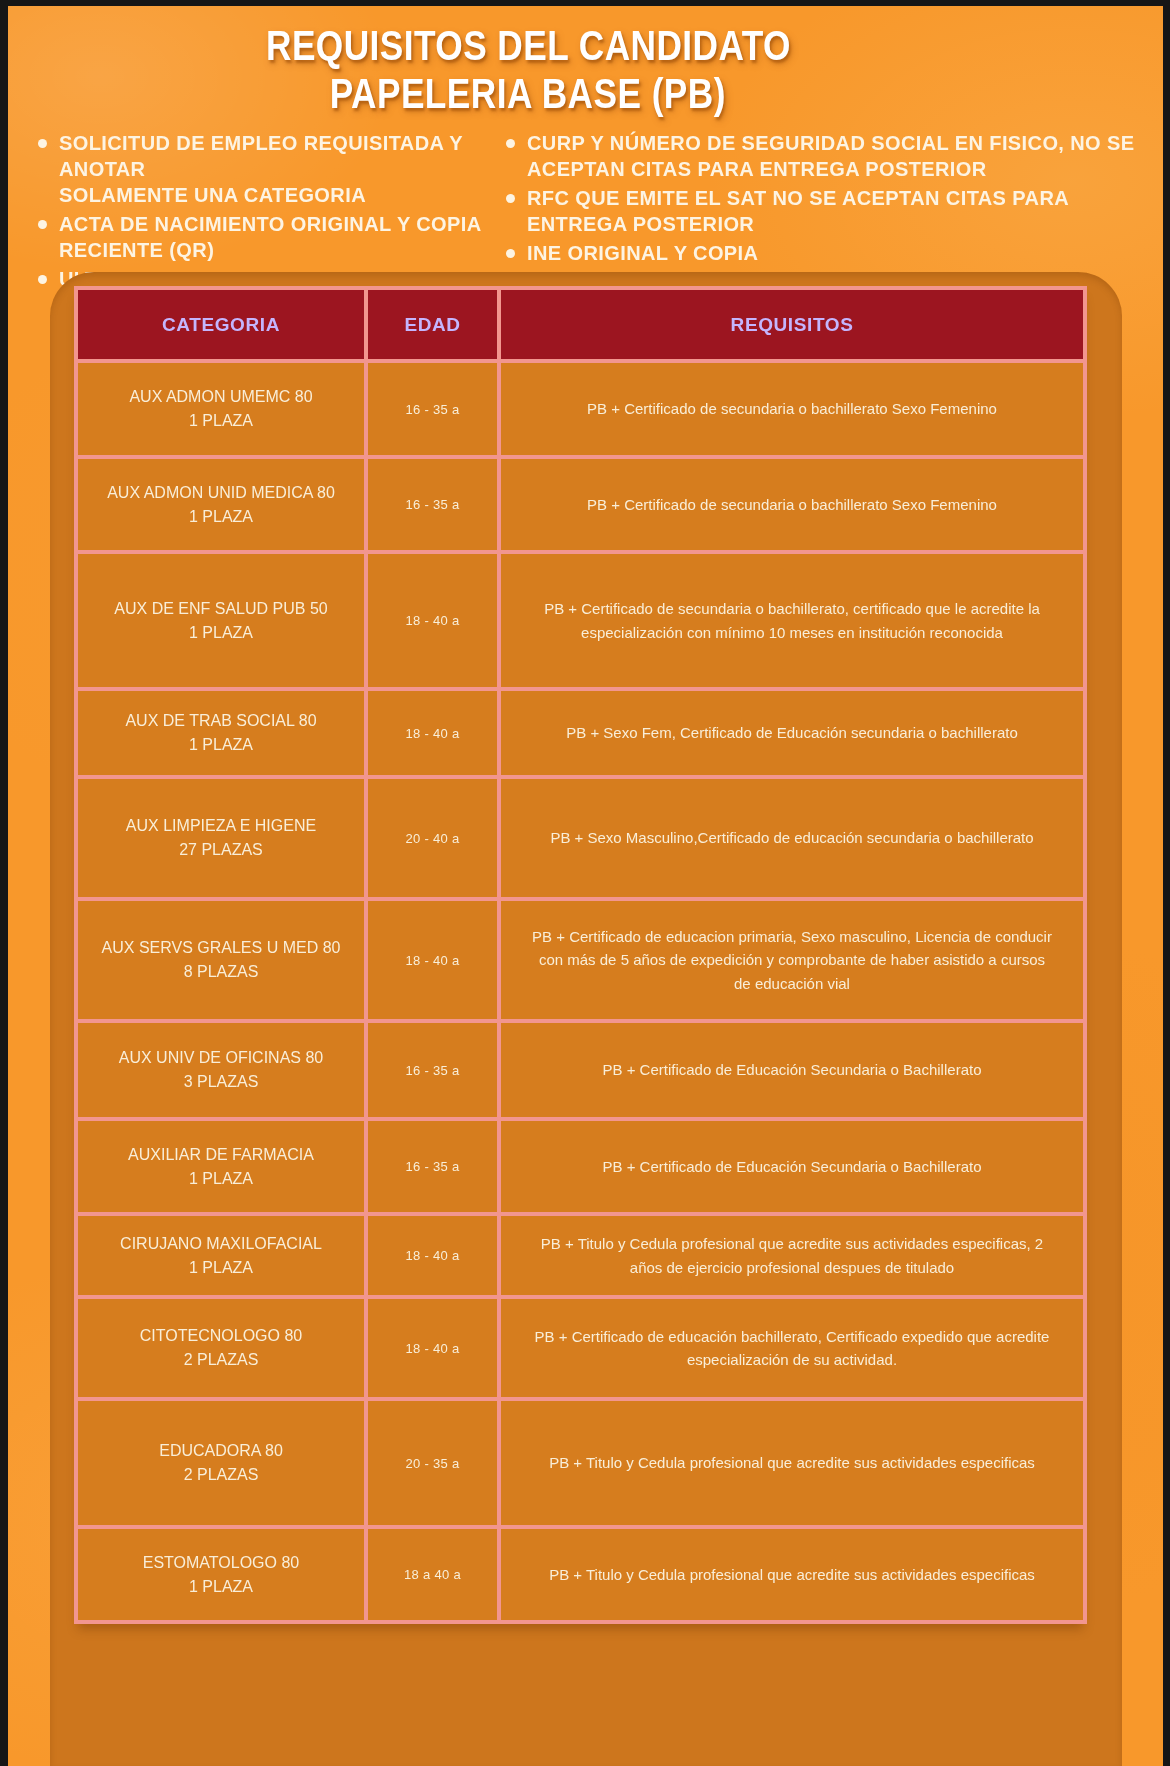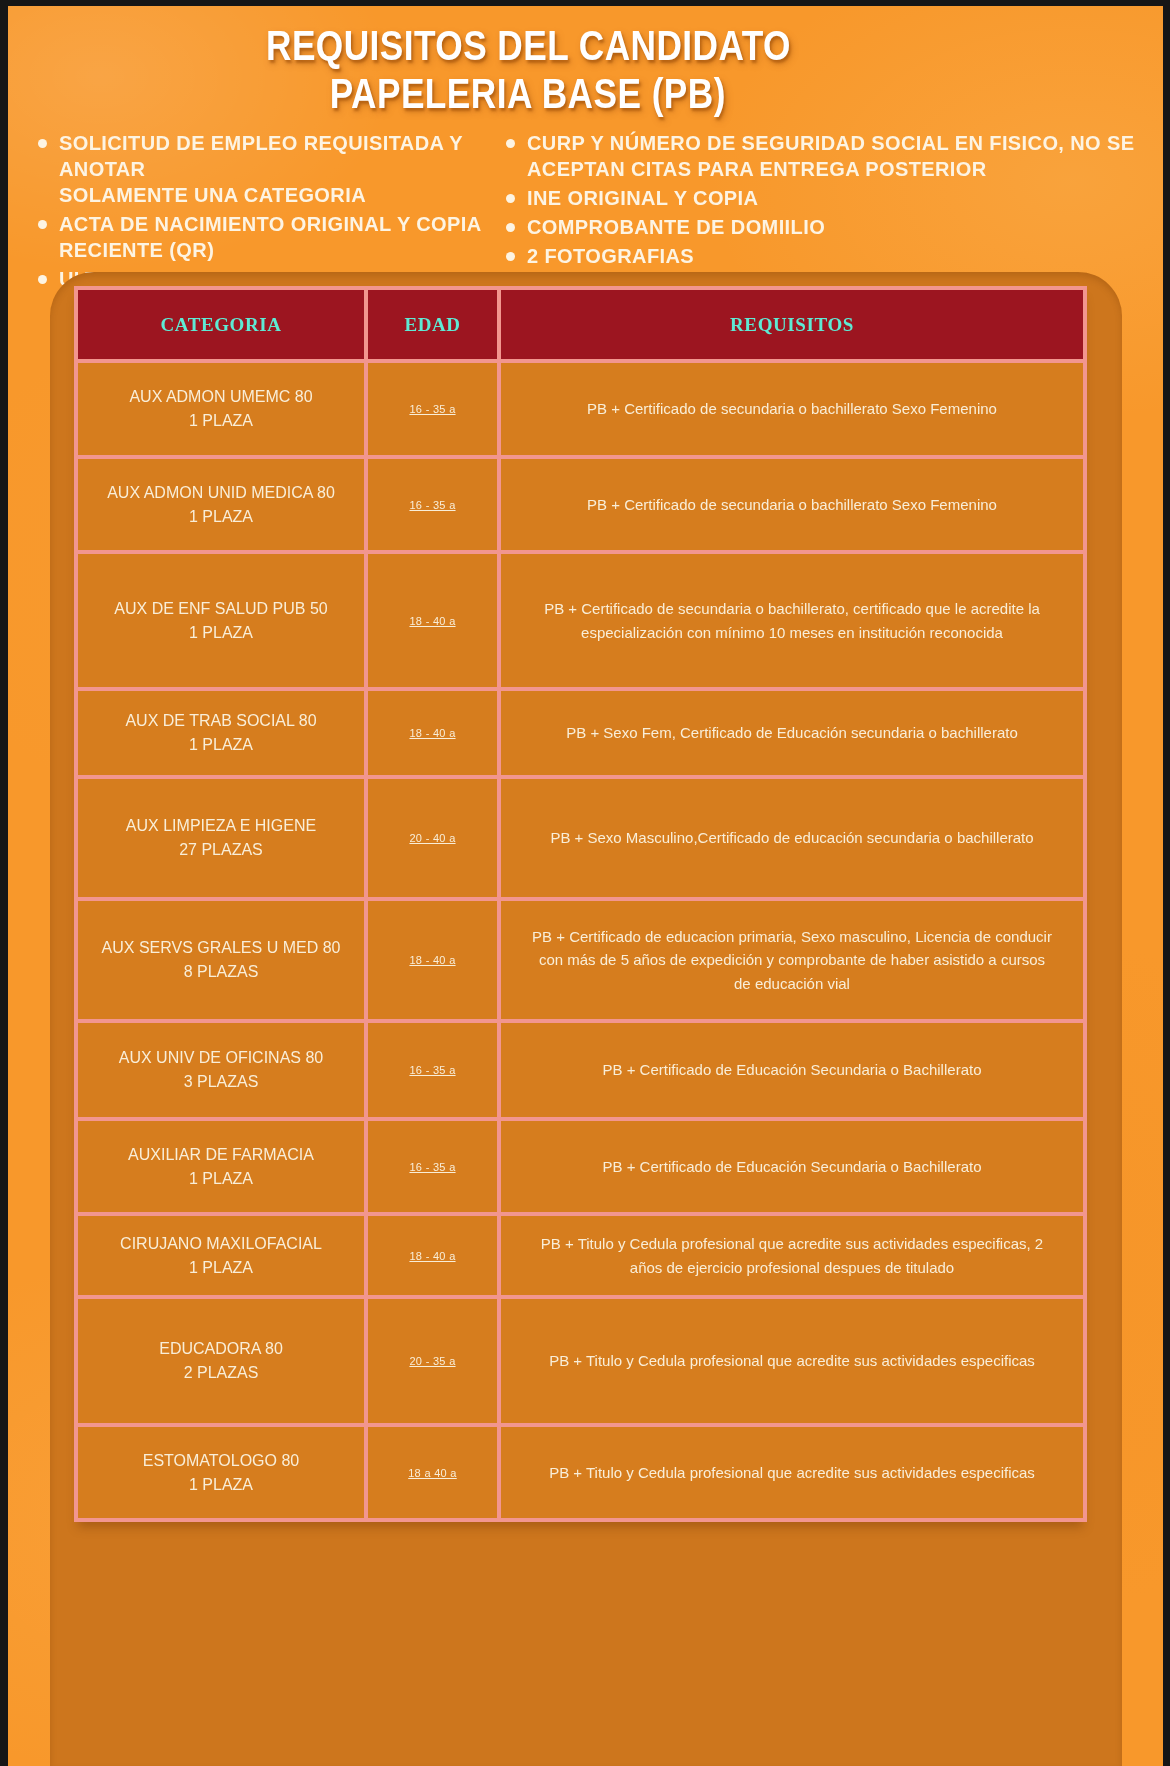--- a/index.html
+++ b/index.html
@@ -47,29 +47,29 @@
     border-radius:44px 44px 0 0;
     box-shadow:inset 0 4px 6px rgba(120,60,5,.25);
   }
   table.req{
     position:absolute;left:24px;top:14px;width:1009px;
     border-collapse:collapse;table-layout:fixed;
     box-shadow:0 9px 10px -4px rgba(100,45,0,.35);
   }
   table.req th, table.req td{border:4px solid var(--grid-border,#f2968f);}
   table.req th{
-    background:var(--header-background,#9c1520);color:#5eead4;
-    font-size:19px;font-weight:bold;letter-spacing:.6px;height:67px;text-align:center;vertical-align:middle;font-family:Liberation Serif, serif;
+    background:var(--header-background,#9c1520);color:#c4b5fd;
+    font-size:19px;font-weight:bold;letter-spacing:.6px;height:67px;text-align:center;vertical-align:middle;
   }
   table.req td{
     background:var(--cell-background,#d67d1e);color:var(--body-text,#f9eed8);
     text-align:center;vertical-align:middle;
   }
   td.cat{font-size:16px;line-height:1.5;white-space:pre-line;padding:4px 8px;}
-  td.edad{font-size:11px;letter-spacing:.3px;text-decoration:underline;}
+  td.edad{font-size:13px;letter-spacing:.3px;}
   td.reqs{font-size:15px;line-height:1.55;padding:6px 30px;}
 </style>
 </head>
 <body>
 
 <div class="root">
   <div class="page">
 
     <h1 class="titles">
       <span class="row"><span class="title-line">REQUISITOS DEL CANDIDATO</span></span>
@@ -91,20 +91,25 @@
         <div class="bullet">
           <span class="dot"></span>
           <span class="txt">ULTIMO TARJETON DE PAGO DEL TRABAJADOR</span>
         </div>
       </div>
       <div class="col col-right">
         <div class="bullet">
           <span class="dot"></span>
           <span class="txt">CURP Y NÚMERO DE SEGURIDAD SOCIAL EN FISICO, NO SE
 ACEPTAN CITAS PARA ENTREGA POSTERIOR</span>
+        </div>
+        <div class="bullet">
+          <span class="dot"></span>
+          <span class="txt">RFC QUE EMITE EL SAT NO SE ACEPTAN CITAS PARA
+ENTREGA POSTERIOR</span>
         </div>
         <div class="bullet">
           <span class="dot"></span>
           <span class="txt">INE ORIGINAL Y COPIA</span>
         </div>
         <div class="bullet">
           <span class="dot"></span>
           <span class="txt">COMPROBANTE DE DOMIILIO</span>
         </div>
         <div class="bullet">
@@ -176,20 +181,26 @@
 1 PLAZA</td>
             <td class="edad">16 - 35 a</td>
             <td class="reqs">PB + Certificado de Educación Secundaria o Bachillerato</td>
           </tr>
           <tr style="height:83px">
             <td class="cat">CIRUJANO MAXILOFACIAL
 1 PLAZA</td>
             <td class="edad">18 - 40 a</td>
             <td class="reqs">PB + Titulo y Cedula profesional que acredite sus actividades especificas, 2 años de ejercicio profesional despues de titulado</td>
           </tr>
+          <tr style="height:102px">
+            <td class="cat">CITOTECNOLOGO 80
+2 PLAZAS</td>
+            <td class="edad">18 - 40 a</td>
+            <td class="reqs">PB + Certificado de educación bachillerato, Certificado expedido que acredite especialización de su actividad.</td>
+          </tr>
           <tr style="height:128px">
             <td class="cat">EDUCADORA 80
 2 PLAZAS</td>
             <td class="edad">20 - 35 a</td>
             <td class="reqs">PB + Titulo y Cedula profesional que acredite sus actividades especificas</td>
           </tr>
           <tr style="height:95px">
             <td class="cat">ESTOMATOLOGO 80
 1 PLAZA</td>
             <td class="edad">18 a 40 a</td>

